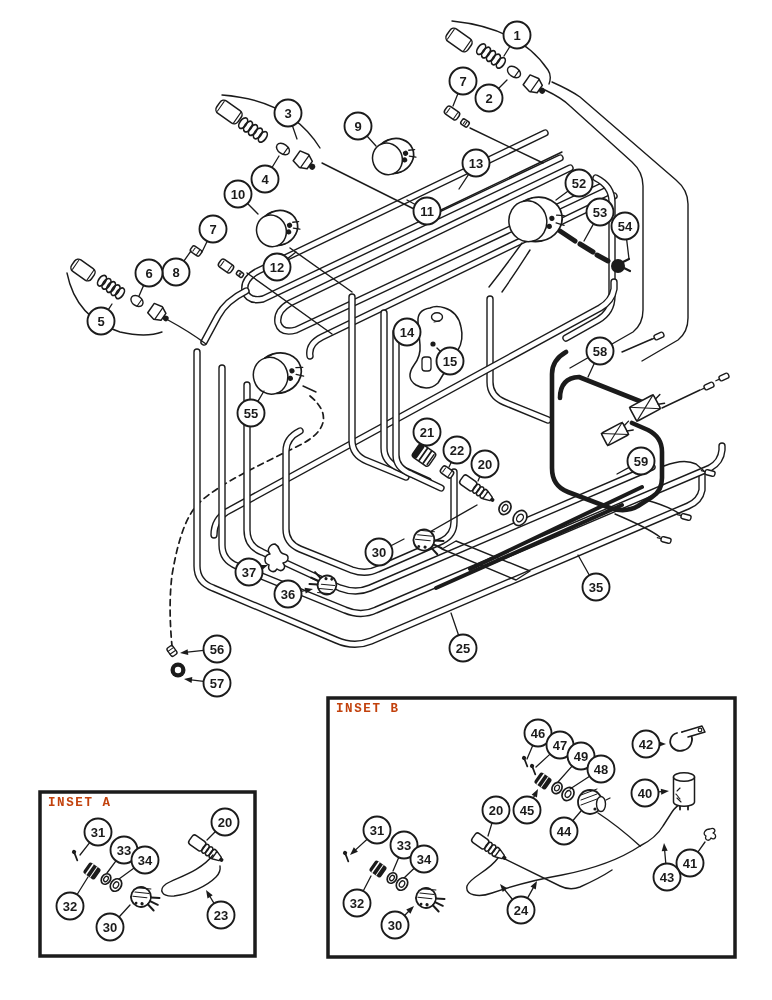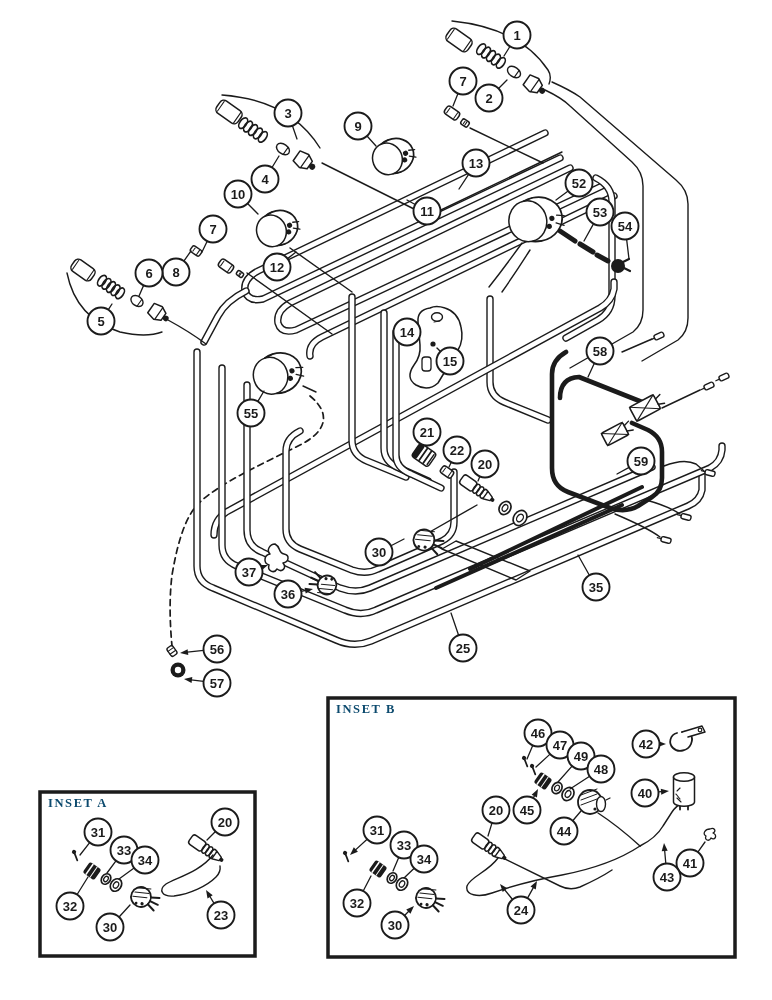--- a/index.html
+++ b/index.html
@@ -7,25 +7,25 @@
     position:relative;
     width:772px;height:1000px;
     margin:0 auto;
     background:#ffffff;
     font-family:"Liberation Sans",sans-serif;
     overflow:hidden;
   }
   .page svg{position:absolute;left:0;top:0;}
   .inset-label{
     position:absolute;
-    font-family:Liberation Serif, serif;
+    font-family:Liberation Mono, monospace;
     font-weight:bold;
     font-size:12.5px;
     letter-spacing:1.6px;
-    color:#0c4a6e;
+    color:#c2410c;
     white-space:nowrap;
   }
 </style>
 </head>
 <body>
 
 <div class="page">
   <svg id="fig" xmlns="http://www.w3.org/2000/svg" width="772" height="1000" viewBox="0 0 772 1000">
       <g transform="translate(0,0) rotate(0)">
         <path d="M310,396 C332,414 326,432 300,445 C262,464 222,482 200,502 C186,515 178,540 172,575 C169,600 170,625 172,646" fill="none" stroke="#1b1b1b" stroke-width="1.7" stroke-dasharray="6 4.5" stroke-linecap="round"></path>

